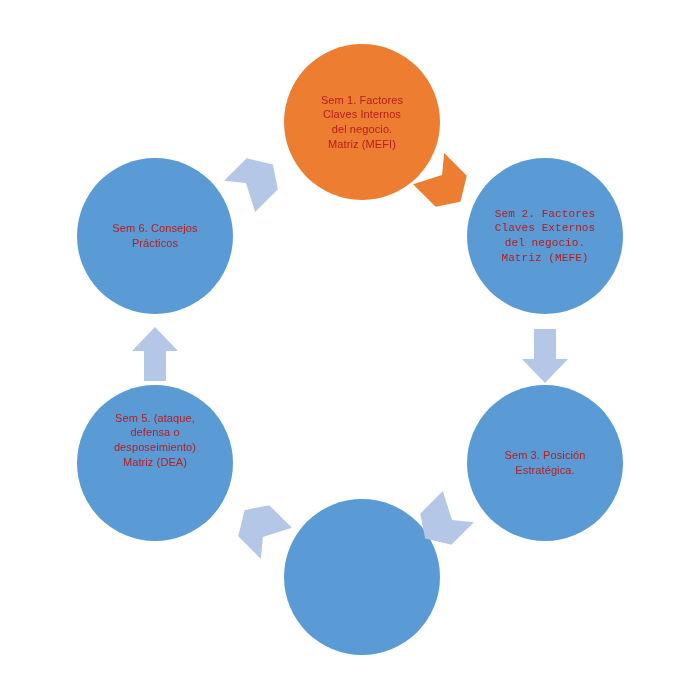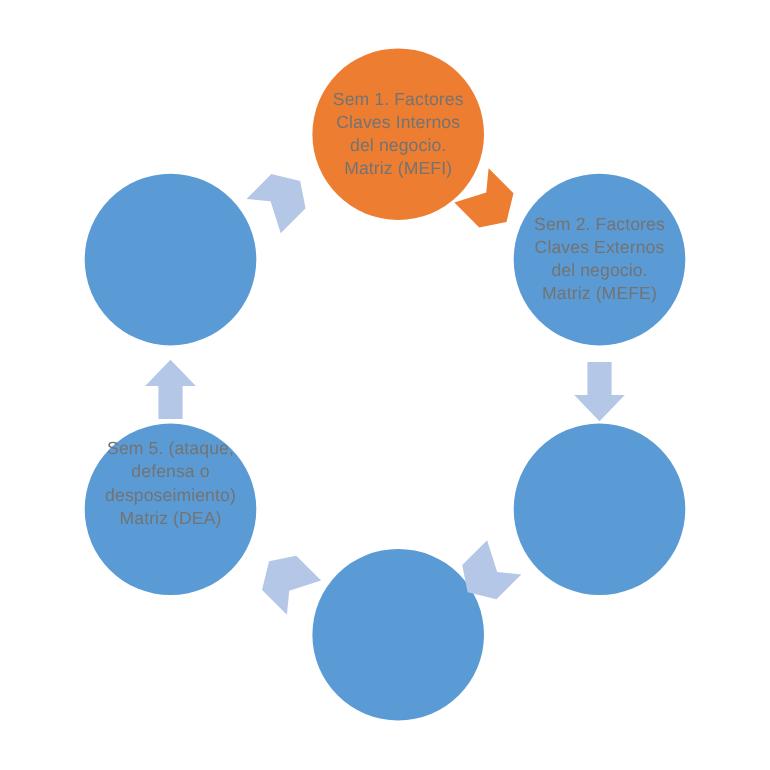--- a/index.html
+++ b/index.html
@@ -26,23 +26,23 @@
     top: 0;
     width: 700px;
     height: 700px;
     display: block;
   }
   .node-label {
     position: absolute;
     display: flex;
     align-items: center;
     text-align: center;
-    color: #737373;
+    color: #b91c1c;
     font-family: "Liberation Sans", sans-serif;
-    font-size: 16px;
+    font-size: 11px;
     line-height: 1.32;
     letter-spacing: 0.1px;
     pointer-events: none;
     -webkit-font-smoothing: antialiased;
   }
   .node-label span {
     display: block;
     width: 100%;
     padding: 0 6px;
     box-sizing: border-box;
@@ -94,30 +94,38 @@
 
   </svg>
 
   <div class="node-label" style="left:272px; top:62px; width:180px; height:120px;">
     <span>Sem 1. Factores
 Claves Internos
 del negocio.
 Matriz (MEFI)</span>
   </div>
 
-  <div class="node-label" style="left:455px; top:176px; width:180px; height:120px;">
+  <div class="node-label" style="left:455px; top:176px; width:180px; height:120px;font-family:Liberation Mono, monospace;">
     <span>Sem 2. Factores
 Claves Externos
 del negocio.
 Matriz (MEFE)</span>
   </div>
 
+  <div class="node-label" style="left:455px; top:403px; width:180px; height:120px;">
+    <span>Sem 3. Posición
+Estratégica.</span>
+  </div>
 
 
   <div class="node-label" style="left:63px; top:380px; width:184px; height:120px;">
     <span>Sem 5. (ataque,
 defensa o
 desposeimiento)
 Matriz (DEA)</span>
   </div>
 
+  <div class="node-label" style="left:65px; top:176px; width:180px; height:120px;">
+    <span>Sem 6. Consejos
+Prácticos</span>
+  </div>
 
 </div>
 
 </body></html>

